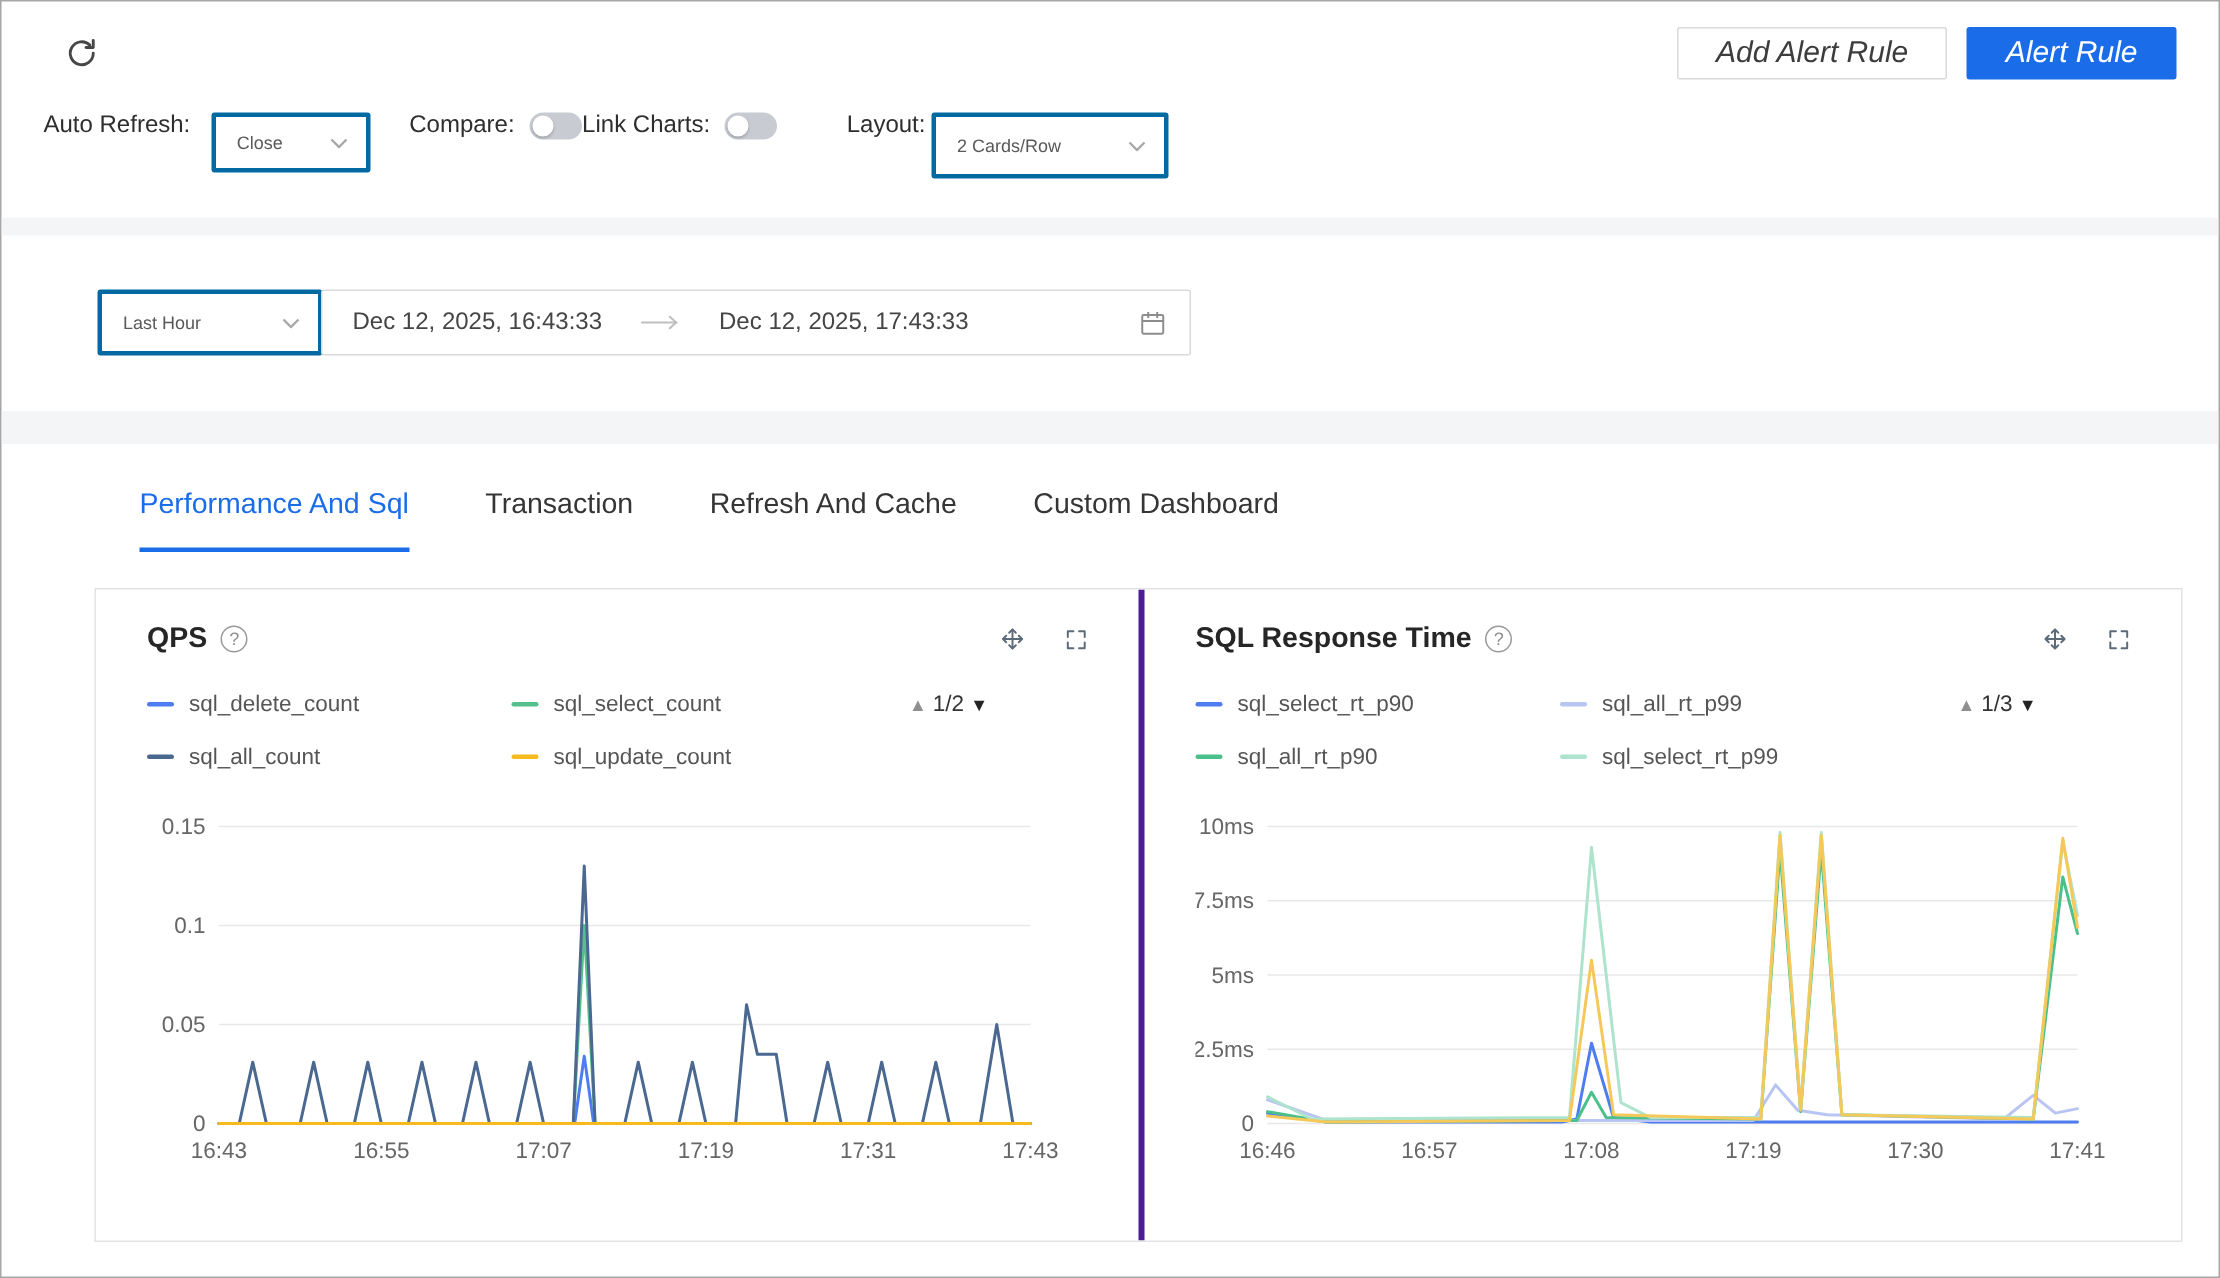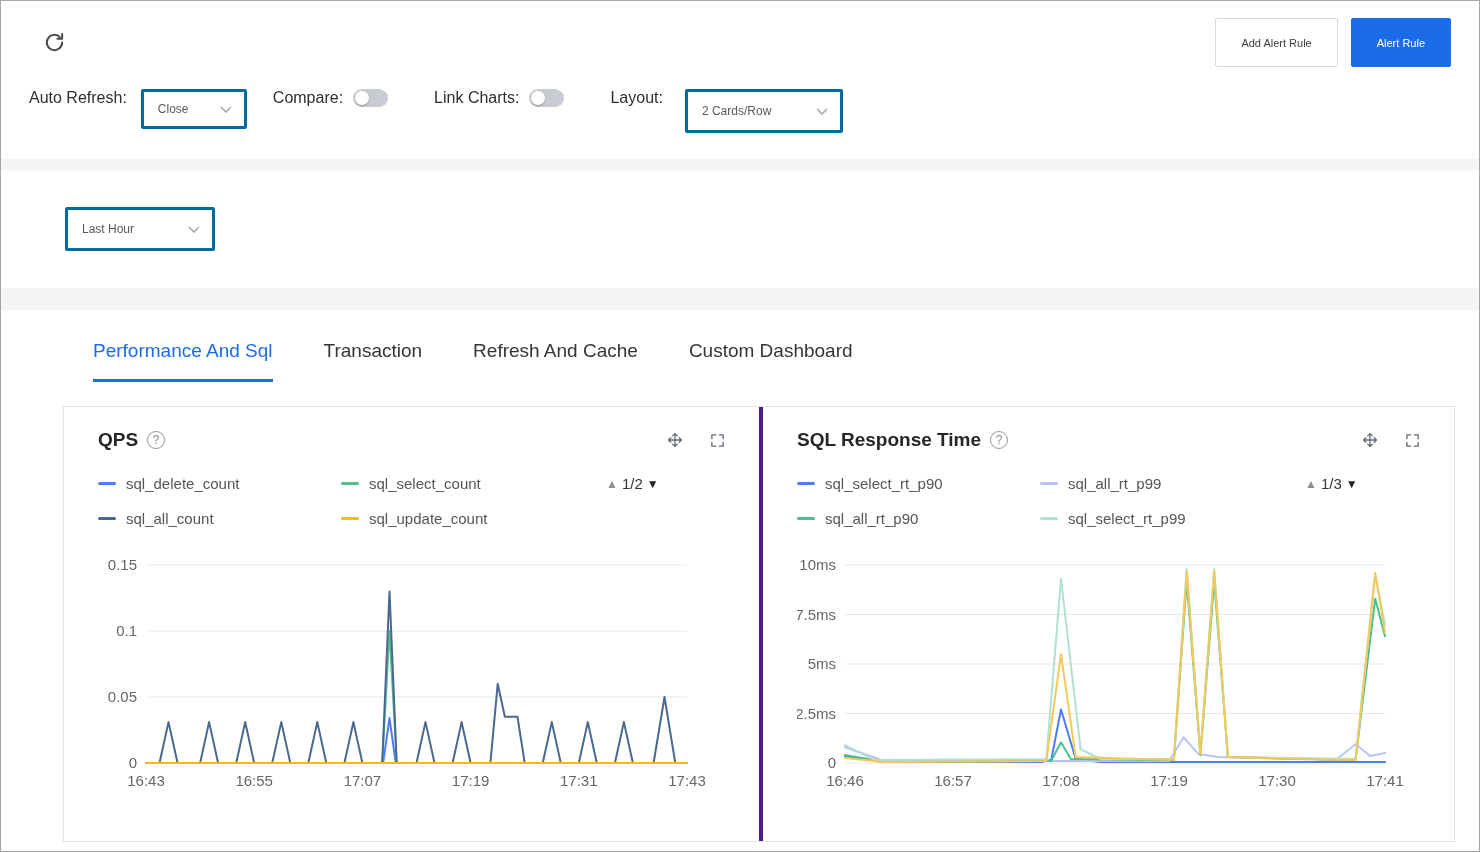--- a/index.html
+++ b/index.html
@@ -10,36 +10,36 @@
     color: #333;
     border: 1px solid #a6a6a6;
     position: relative;
   }
 
   
   .topbar { display: flex; align-items: center; padding: 17px 28px 10px 28px; }
   .page-title { font-size: 25px; font-weight: 700; color: #262626; letter-spacing: .2px; }
   .refresh-btn { margin-left: 14px; display: inline-flex; align-items: center; cursor: pointer; }
   .topbar-actions { margin-left: auto; display: flex; gap: 13px; }
-  .btn { height: 49px; padding: 0 25px; font-size: 11px; border-radius: 2px;
-         display: inline-flex; align-items: center; cursor: pointer; }
+  .btn { height: 35px; padding: 0 25px; font-size: 20px; border-radius: 2px;
+         display: inline-flex; align-items: center; cursor: pointer; font-style: italic; }
   .btn-default { background: #fff; border: 1px solid #d9d9d9; color: #3d3d3d; }
   .btn-primary { background: #1b6ce8; border: 1px solid #1b6ce8; color: #fff; text-align: center; }
 
   
   .controls { display: flex; align-items: flex-start; padding: 12px 28px 26px 28px; }
   .ctl-label { font-size: 16px; color: #2e2e2e; }
   .select { border: 3px solid #0369a1; border-radius: 2px; background: #fff; height: 40px;
             display: inline-flex; align-items: center; justify-content: space-between;
             padding: 0 12px 0 14px; font-size: 12px; color: #595959; cursor: pointer; }
   .sel-auto { width: 106px; margin-left: 14px; }
   .lbl-compare { margin-left: 26px; }
-  .lbl-link { margin-left: 46px; }
+  .lbl-link { }
   .lbl-layout { margin-left: 46px; }
-  .sel-layout { width: 158px; height: 44px; margin-left: 22px; gap: 32px; }
+  .sel-layout { width: 158px; height: 44px; margin-left: 4px; gap: 32px; }
 
   .switch { width: 35px; height: 18px; border-radius: 10px; background: #c8ccd2;
             position: relative; margin-left: 10px; cursor: pointer; flex: none; }
   .switch .knob { position: absolute; left: 2px; top: 2px; width: 14px; height: 14px;
                   border-radius: 50%; background: #fff; box-shadow: 0 1px 2px rgba(0,0,0,.25); }
 
   .band { background: #f4f5f7; }
   .band-1 { height: 12px; }
   .band-2 { height: 22px; }
 
@@ -131,20 +131,36 @@
 </section>
 
 <div class="band band-1"></div>
 
 <section class="time-section">
   <div class="select sel-preset">
     <span>Last Hour</span>
     <svg width="12" height="7" viewBox="0 0 12 7" fill="none" stroke="#a8a8a8" stroke-width="1.6">
         <path d="M1 1l5 5 5-5"></path>
       </svg>
+  </div>
+  <div class="range-box">
+    <span>Dec 12, 2025, 16:43:33</span>
+    <span class="range-arrow">
+      <svg width="26" height="10" viewBox="0 0 26 10" fill="none" stroke="#bfbfbf" stroke-width="1.4" stroke-linecap="round" stroke-linejoin="round">
+          <path d="M1 5h23"></path>
+          <path d="M19.5 1.2L23.8 5l-4.3 3.8"></path>
+        </svg>
+    </span>
+    <span>Dec 12, 2025, 17:43:33</span>
+    <span class="cal">
+      <svg width="17" height="17" viewBox="0 0 17 17" fill="none" stroke="#8c8c8c" stroke-width="1.3">
+          <rect x="1.5" y="3" width="14" height="12.5" rx="1"></rect>
+          <path d="M1.5 7h14M5.5 1v4M11.5 1v4"></path>
+        </svg>
+    </span>
   </div>
 </section>
 
 <div class="band band-2"></div>
 
 <section class="main-card">
   <nav class="tabs">
     <div class="tab active">Performance And Sql</div>
     <div class="tab">Transaction</div>
     <div class="tab">Refresh And Cache</div>

